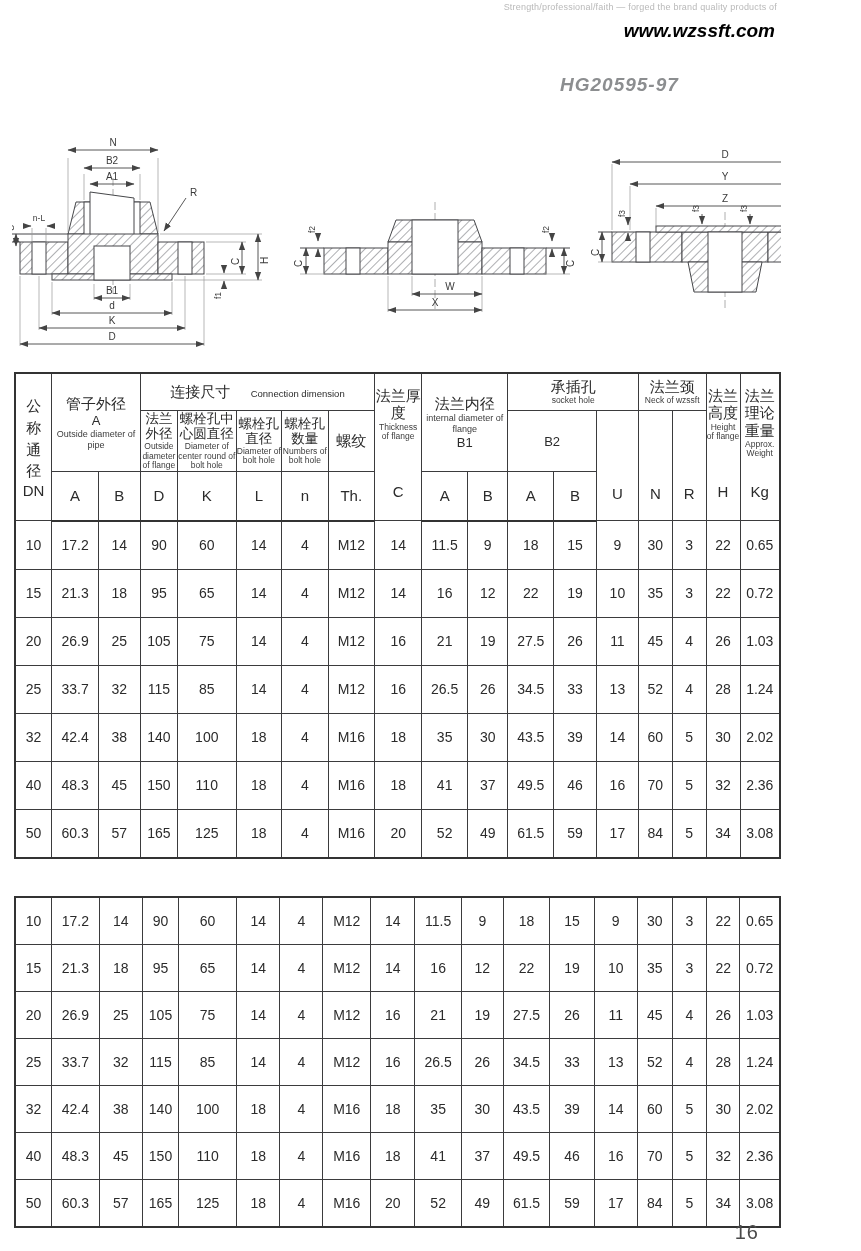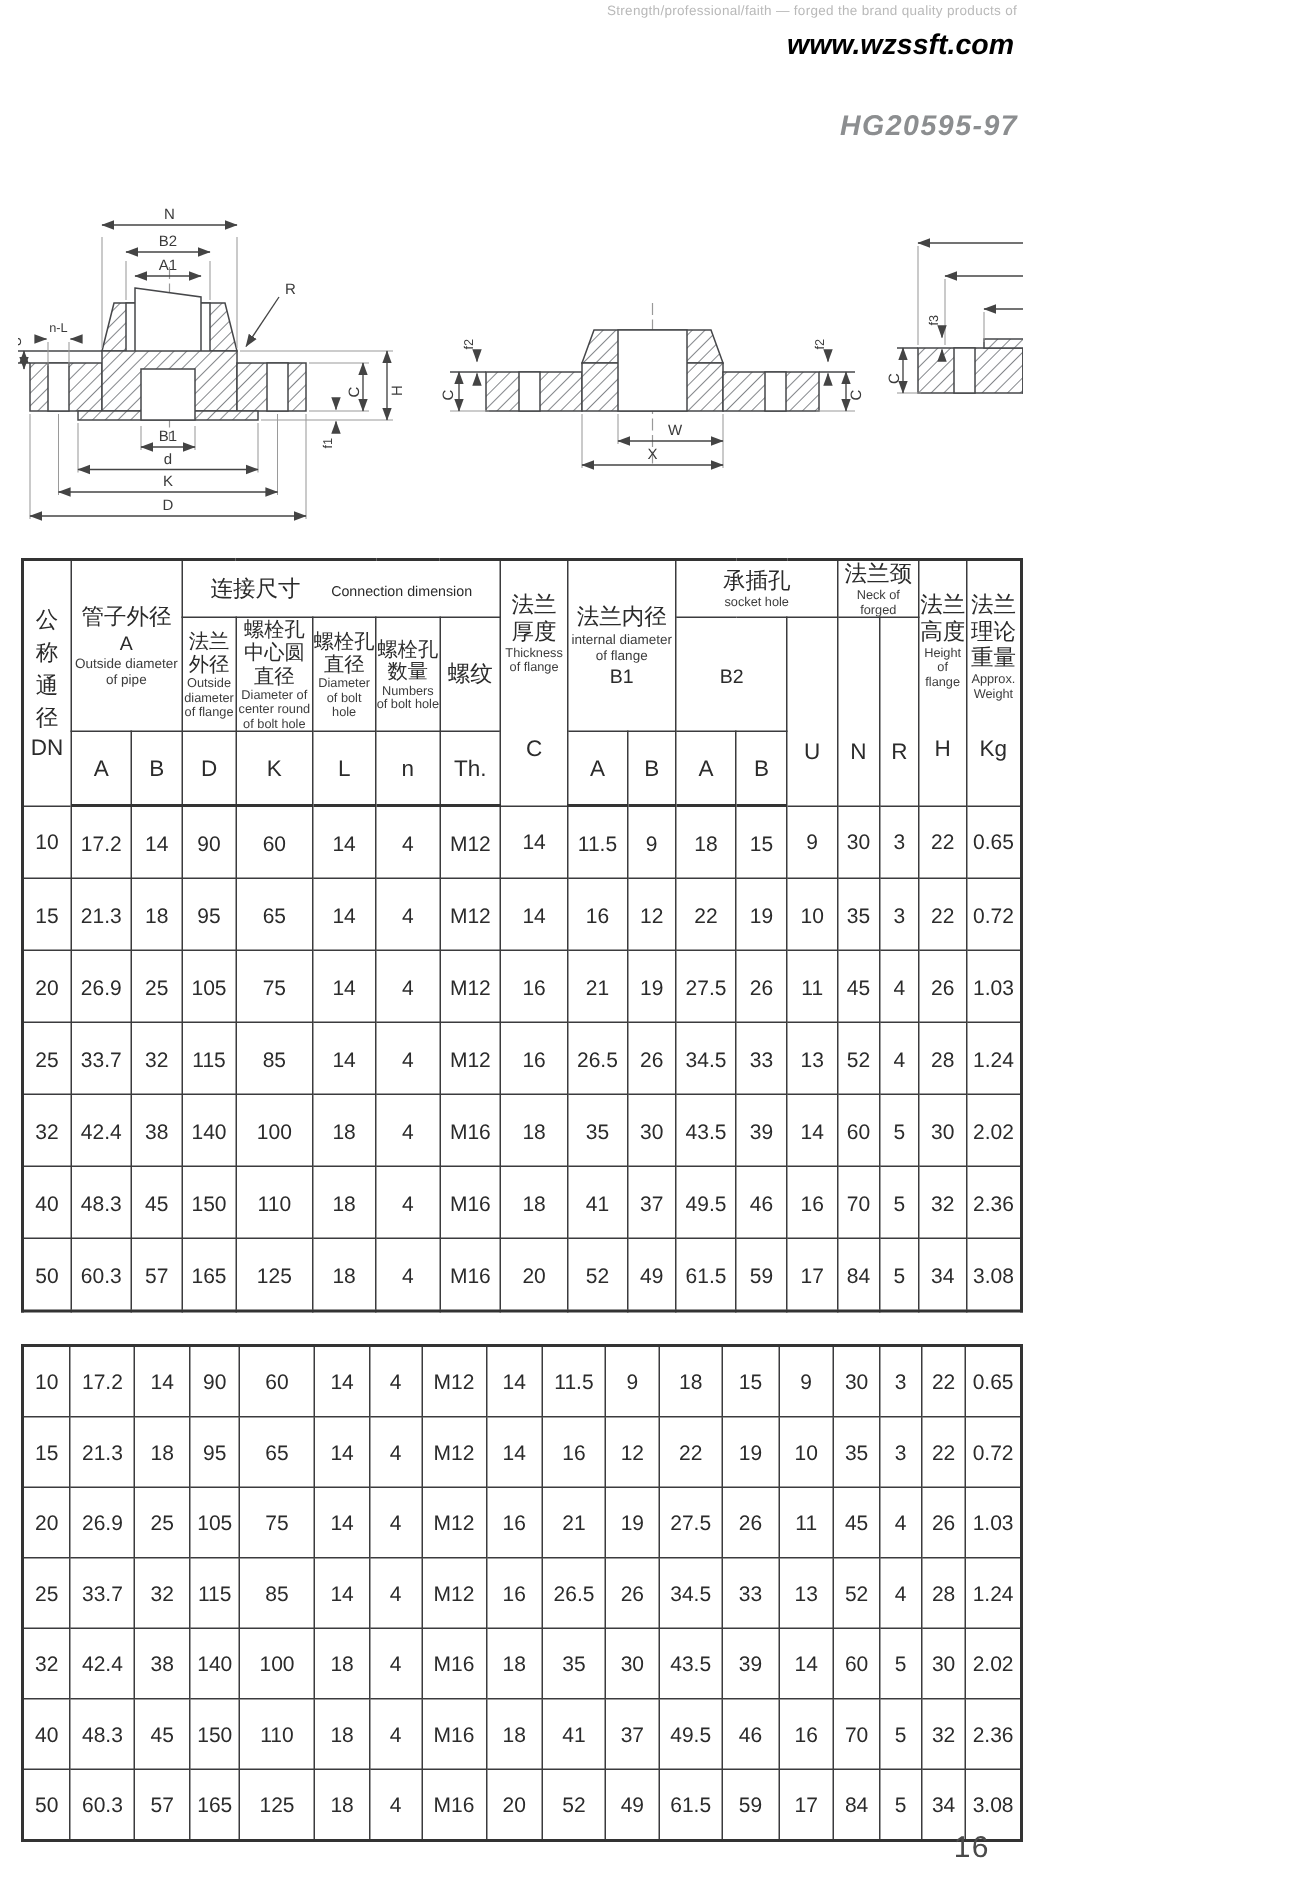--- a/index.html
+++ b/index.html
@@ -1,17 +1,17 @@
 <!DOCTYPE html>
 <html><head>
 <meta charset="utf-8">
 <style>
   html,body{margin:0;padding:0;background:#fff;}
   body{font-family:"Liberation Sans","DejaVu Sans",sans-serif;color:#2b2b2b;}
-  .page{position:relative;width:682px;height:1251px;background:#fff;overflow:hidden;}
+  .page{position:relative;width:781px;height:1251px;background:#fff;overflow:hidden;}
 
   .watermark{position:absolute;top:2px;right:4px;font-size:9px;color:#b9b9b9;letter-spacing:.2px;}
   .website{position:absolute;top:20px;right:6px;font-size:19px;font-style:italic;font-weight:bold;color:#000000;}
   .title{position:absolute;top:33px;left:8px;font-size:28px;color:#1f1f1f;letter-spacing:.5px;white-space:nowrap;}
   .subtitle{position:absolute;top:73px;left:8px;font-size:19px;color:#2a2a2a;}
   .standard{position:absolute;top:74px;left:560px;font-size:19px;font-style:italic;font-weight:bold;color:#8c8e90;letter-spacing:1px;}
 
   .drawing{position:absolute;}
   svg text{fill:#3a3a3a;font-family:"Liberation Sans","DejaVu Sans",sans-serif;}
 
@@ -274,21 +274,21 @@
           <div class="cn">法兰内径</div>
           <div class="en9">internal diameter of flange</div>
           <div class="code">B1</div>
         </th>
         <th colspan="3">
           <div class="cn">承插孔</div>
           <div class="en">socket hole</div>
         </th>
         <th colspan="2">
           <div class="cn">法兰颈</div>
-          <div class="en">Neck of forged</div>
+          <div class="en">Neck of wzssft</div>
         </th>
         <th rowspan="3">
           <div class="tallcell">
             <div>
               <div class="cn">法兰高度</div>
               <div class="en">Height of flange</div>
             </div>
             <div class="letter">H</div>
           </div>
         </th>

